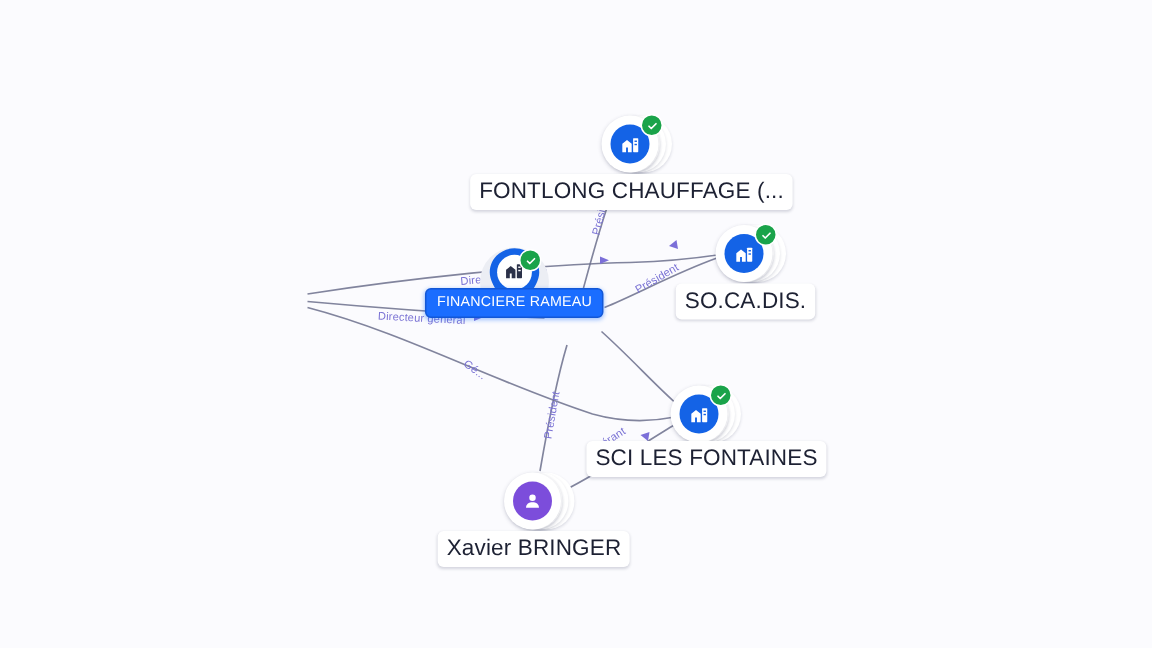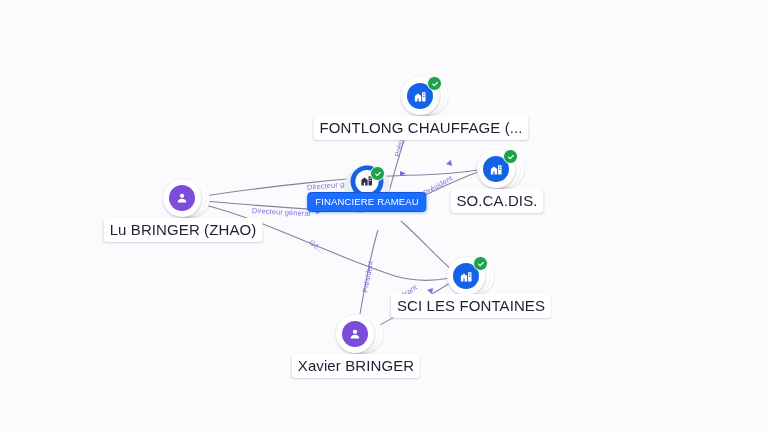--- a/index.html
+++ b/index.html
@@ -249,36 +249,20 @@
       </div>
       <div class="check-badge">
         <svg width="8" height="8" viewBox="0 0 24 24" aria-hidden="true">
           <path fill="none" stroke="#ffffff" stroke-width="3.4" stroke-linecap="round" stroke-linejoin="round" d="M5 12.5l4.5 4.5L19 7.5"></path>
         </svg>
       </div>
     </div>
     <div class="node-label">SO.CA.DIS.</div>
   </div>
 
-  <div class="node" style="left:183px; top:198px;">
-    <div class="node-stack">
-      <div class="stack-card s3"></div>
-      <div class="stack-card s2"></div>
-      <div class="stack-card s1"></div>
-      <div class="node-disc">
-        <div class="icon-circle person">
-          <svg width="14" height="14" viewBox="0 0 24 24" aria-hidden="true">
-            <circle fill="#ffffff" cx="12" cy="8.2" r="3.7"></circle>
-            <path fill="#ffffff" d="M4.6 19.6c0-4.1 3.3-6.2 7.4-6.2s7.4 2.1 7.4 6.2z"></path>
-          </svg>
-        </div>
-      </div>
-    </div>
-    <div class="node-label">Lu BRINGER (ZHAO)</div>
-  </div>
 
   <div class="node" style="left:356px; top:334px;">
     <div class="node-stack">
       <div class="stack-card s3"></div>
       <div class="stack-card s2"></div>
       <div class="stack-card s1"></div>
       <div class="node-disc">
         <div class="icon-circle person">
           <svg width="14" height="14" viewBox="0 0 24 24" aria-hidden="true">
             <circle fill="#ffffff" cx="12" cy="8.2" r="3.7"></circle>
@@ -307,21 +291,21 @@
       </div>
       <div class="check-badge">
         <svg width="8" height="8" viewBox="0 0 24 24" aria-hidden="true">
           <path fill="none" stroke="#ffffff" stroke-width="3.4" stroke-linecap="round" stroke-linejoin="round" d="M5 12.5l4.5 4.5L19 7.5"></path>
         </svg>
       </div>
     </div>
     <div class="node-label" style="top:38px; left:60%;">SCI LES FONTAINES</div>
   </div>
 
-  <div class="node-center" style="left:387px; top:212px;">
+  <div class="node-center" style="left:363px; top:212px;">
     <div class="center-halo"></div>
     <div class="pin-wrap">
       <svg width="40" height="48" viewBox="0 0 40 48" aria-hidden="true">
         <path fill="#1463e6" d="M20 1.5c-9.1 0-16.5 7.1-16.5 16 0 10.6 13.4 22.3 15.2 23.8a2 2 0 0 0 2.6 0c1.8-1.5 15.2-13.2 15.2-23.8 0-8.9-7.4-16-16.5-16z"></path>
         <circle fill="#ffffff" cx="20" cy="17.5" r="11.6"></circle>
       </svg>
       <div class="pin-glyph">
         <svg width="15" height="15" viewBox="0 0 24 24" aria-hidden="true">
           <path fill="#2b3148" d="M3 20V11l5-4 5 4v9h-4v-5H7v5z"></path>
           <rect fill="#2b3148" x="14.5" y="5" width="5.5" height="15" rx="0.7"></rect>

